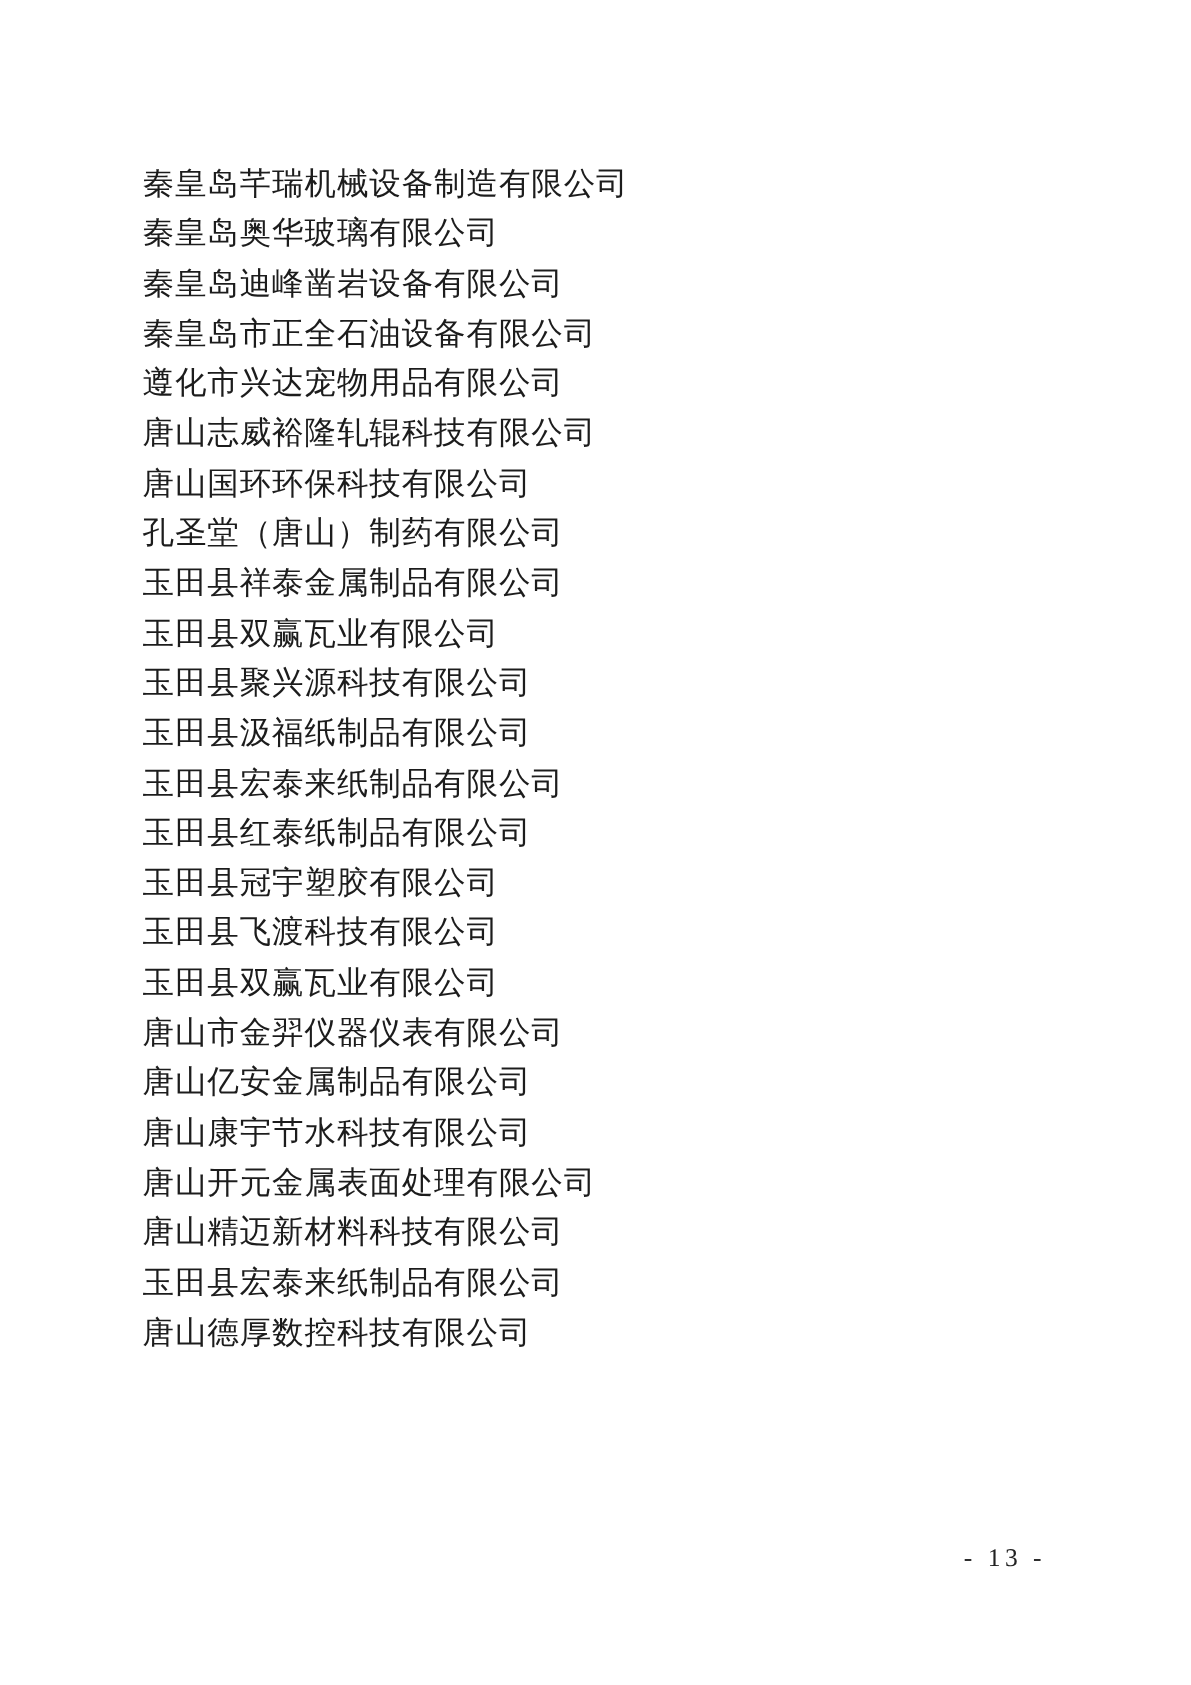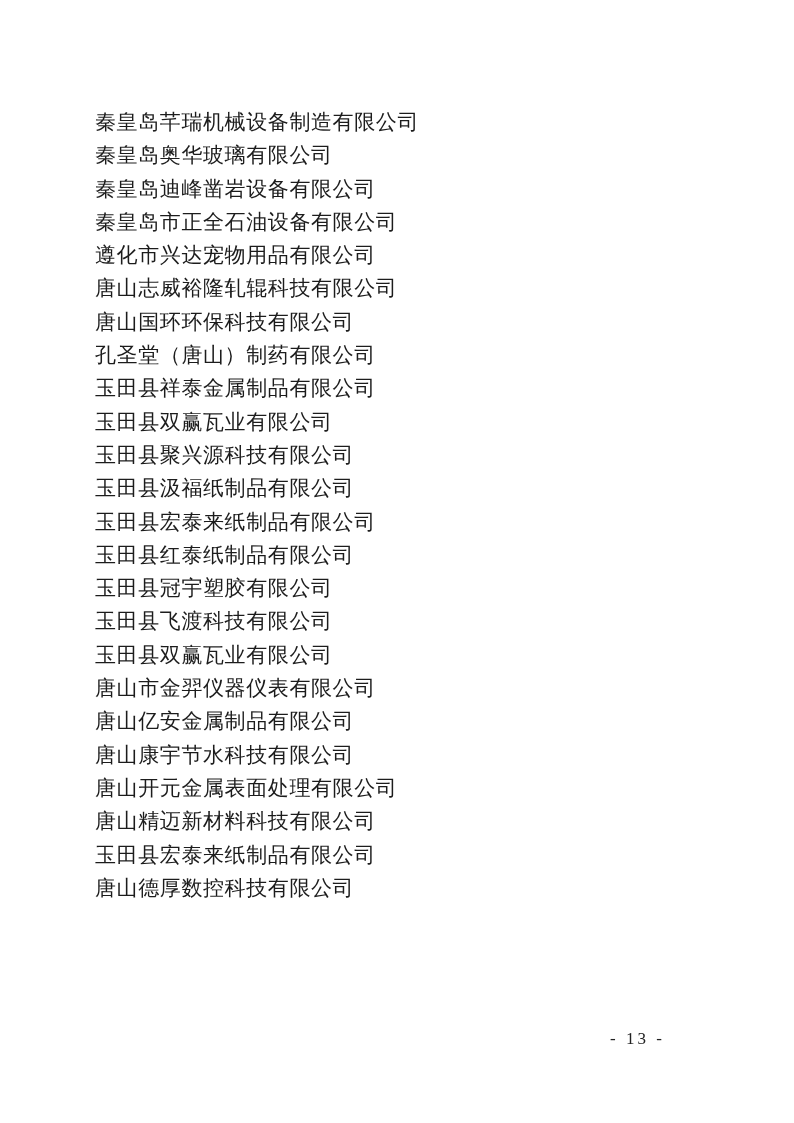--- a/index.html
+++ b/index.html
@@ -39,20 +39,21 @@
     letter-spacing: 0.6px;
     color: #111111;
     font-weight: bold;
     white-space: nowrap;
   }
   .page-number {
     position: absolute;
     top: 1029px;
     left: 610px;
     width: 120px;
+    text-align: center;
     font-size: 17px;
     letter-spacing: 3px;
     color: #222222;
     font-family: "Liberation Serif", "DejaVu Serif", serif;
   }
 </style>
 </head>
 <body>
 
 <div class="page">

